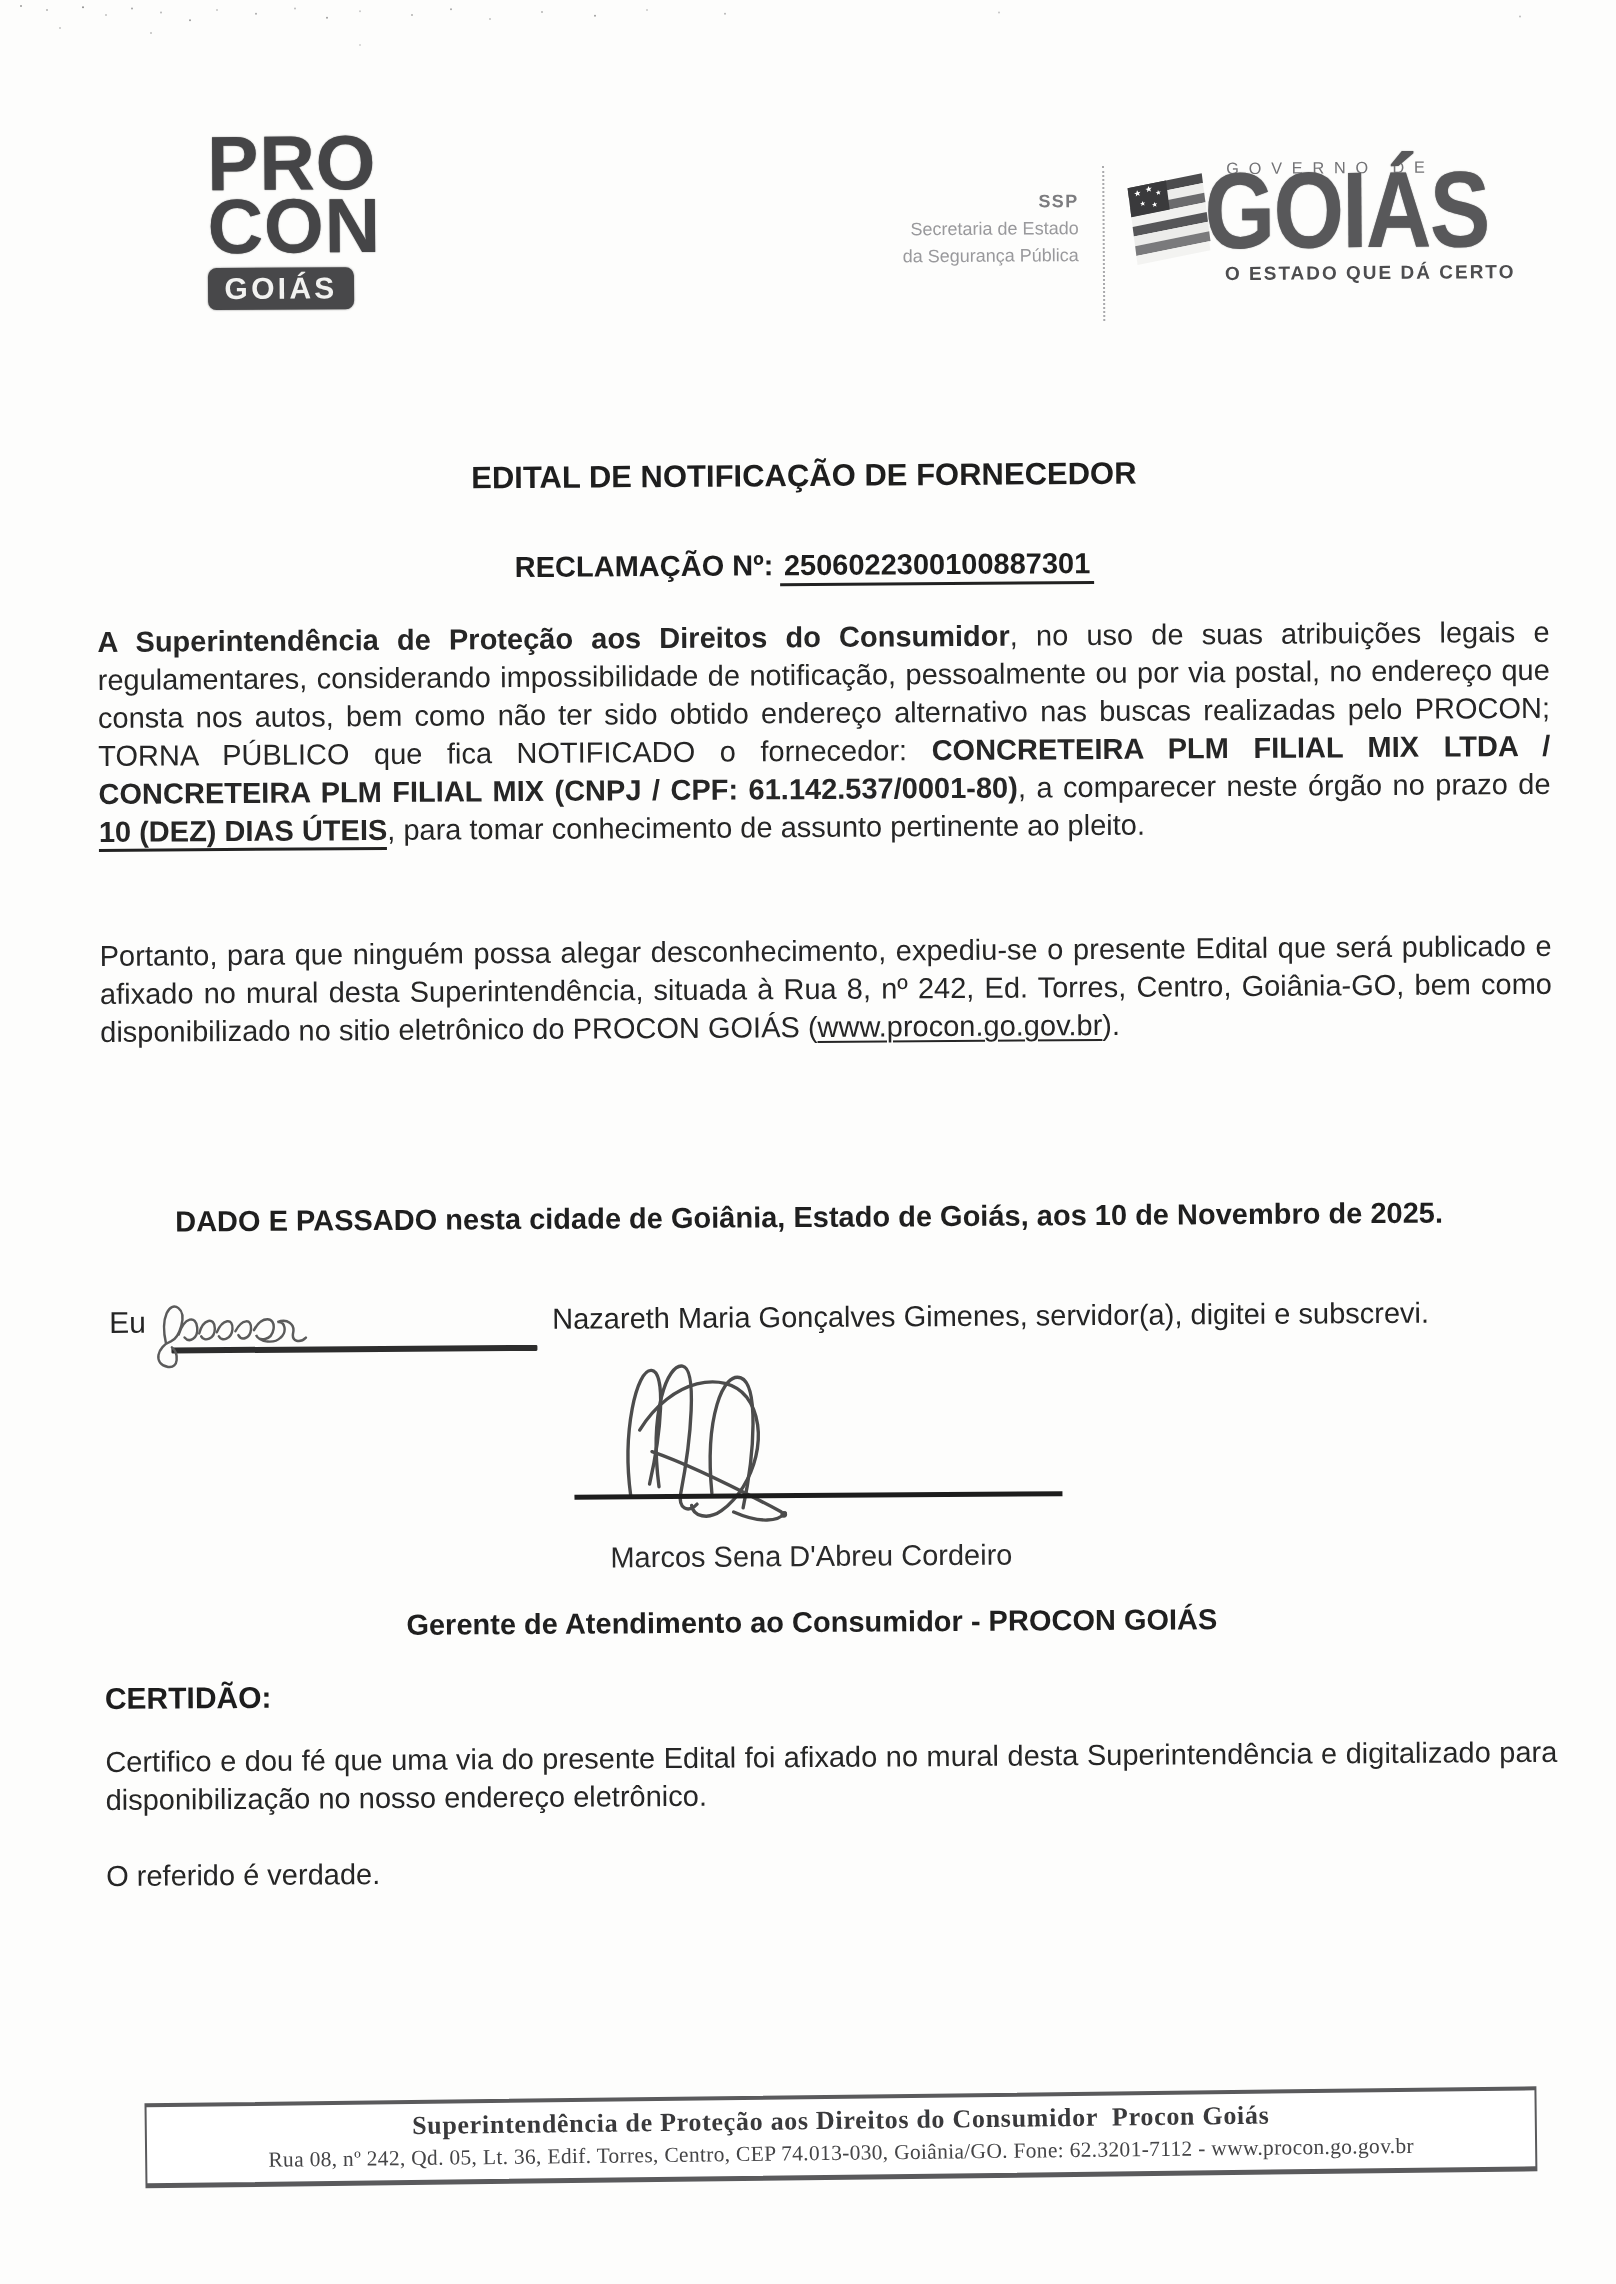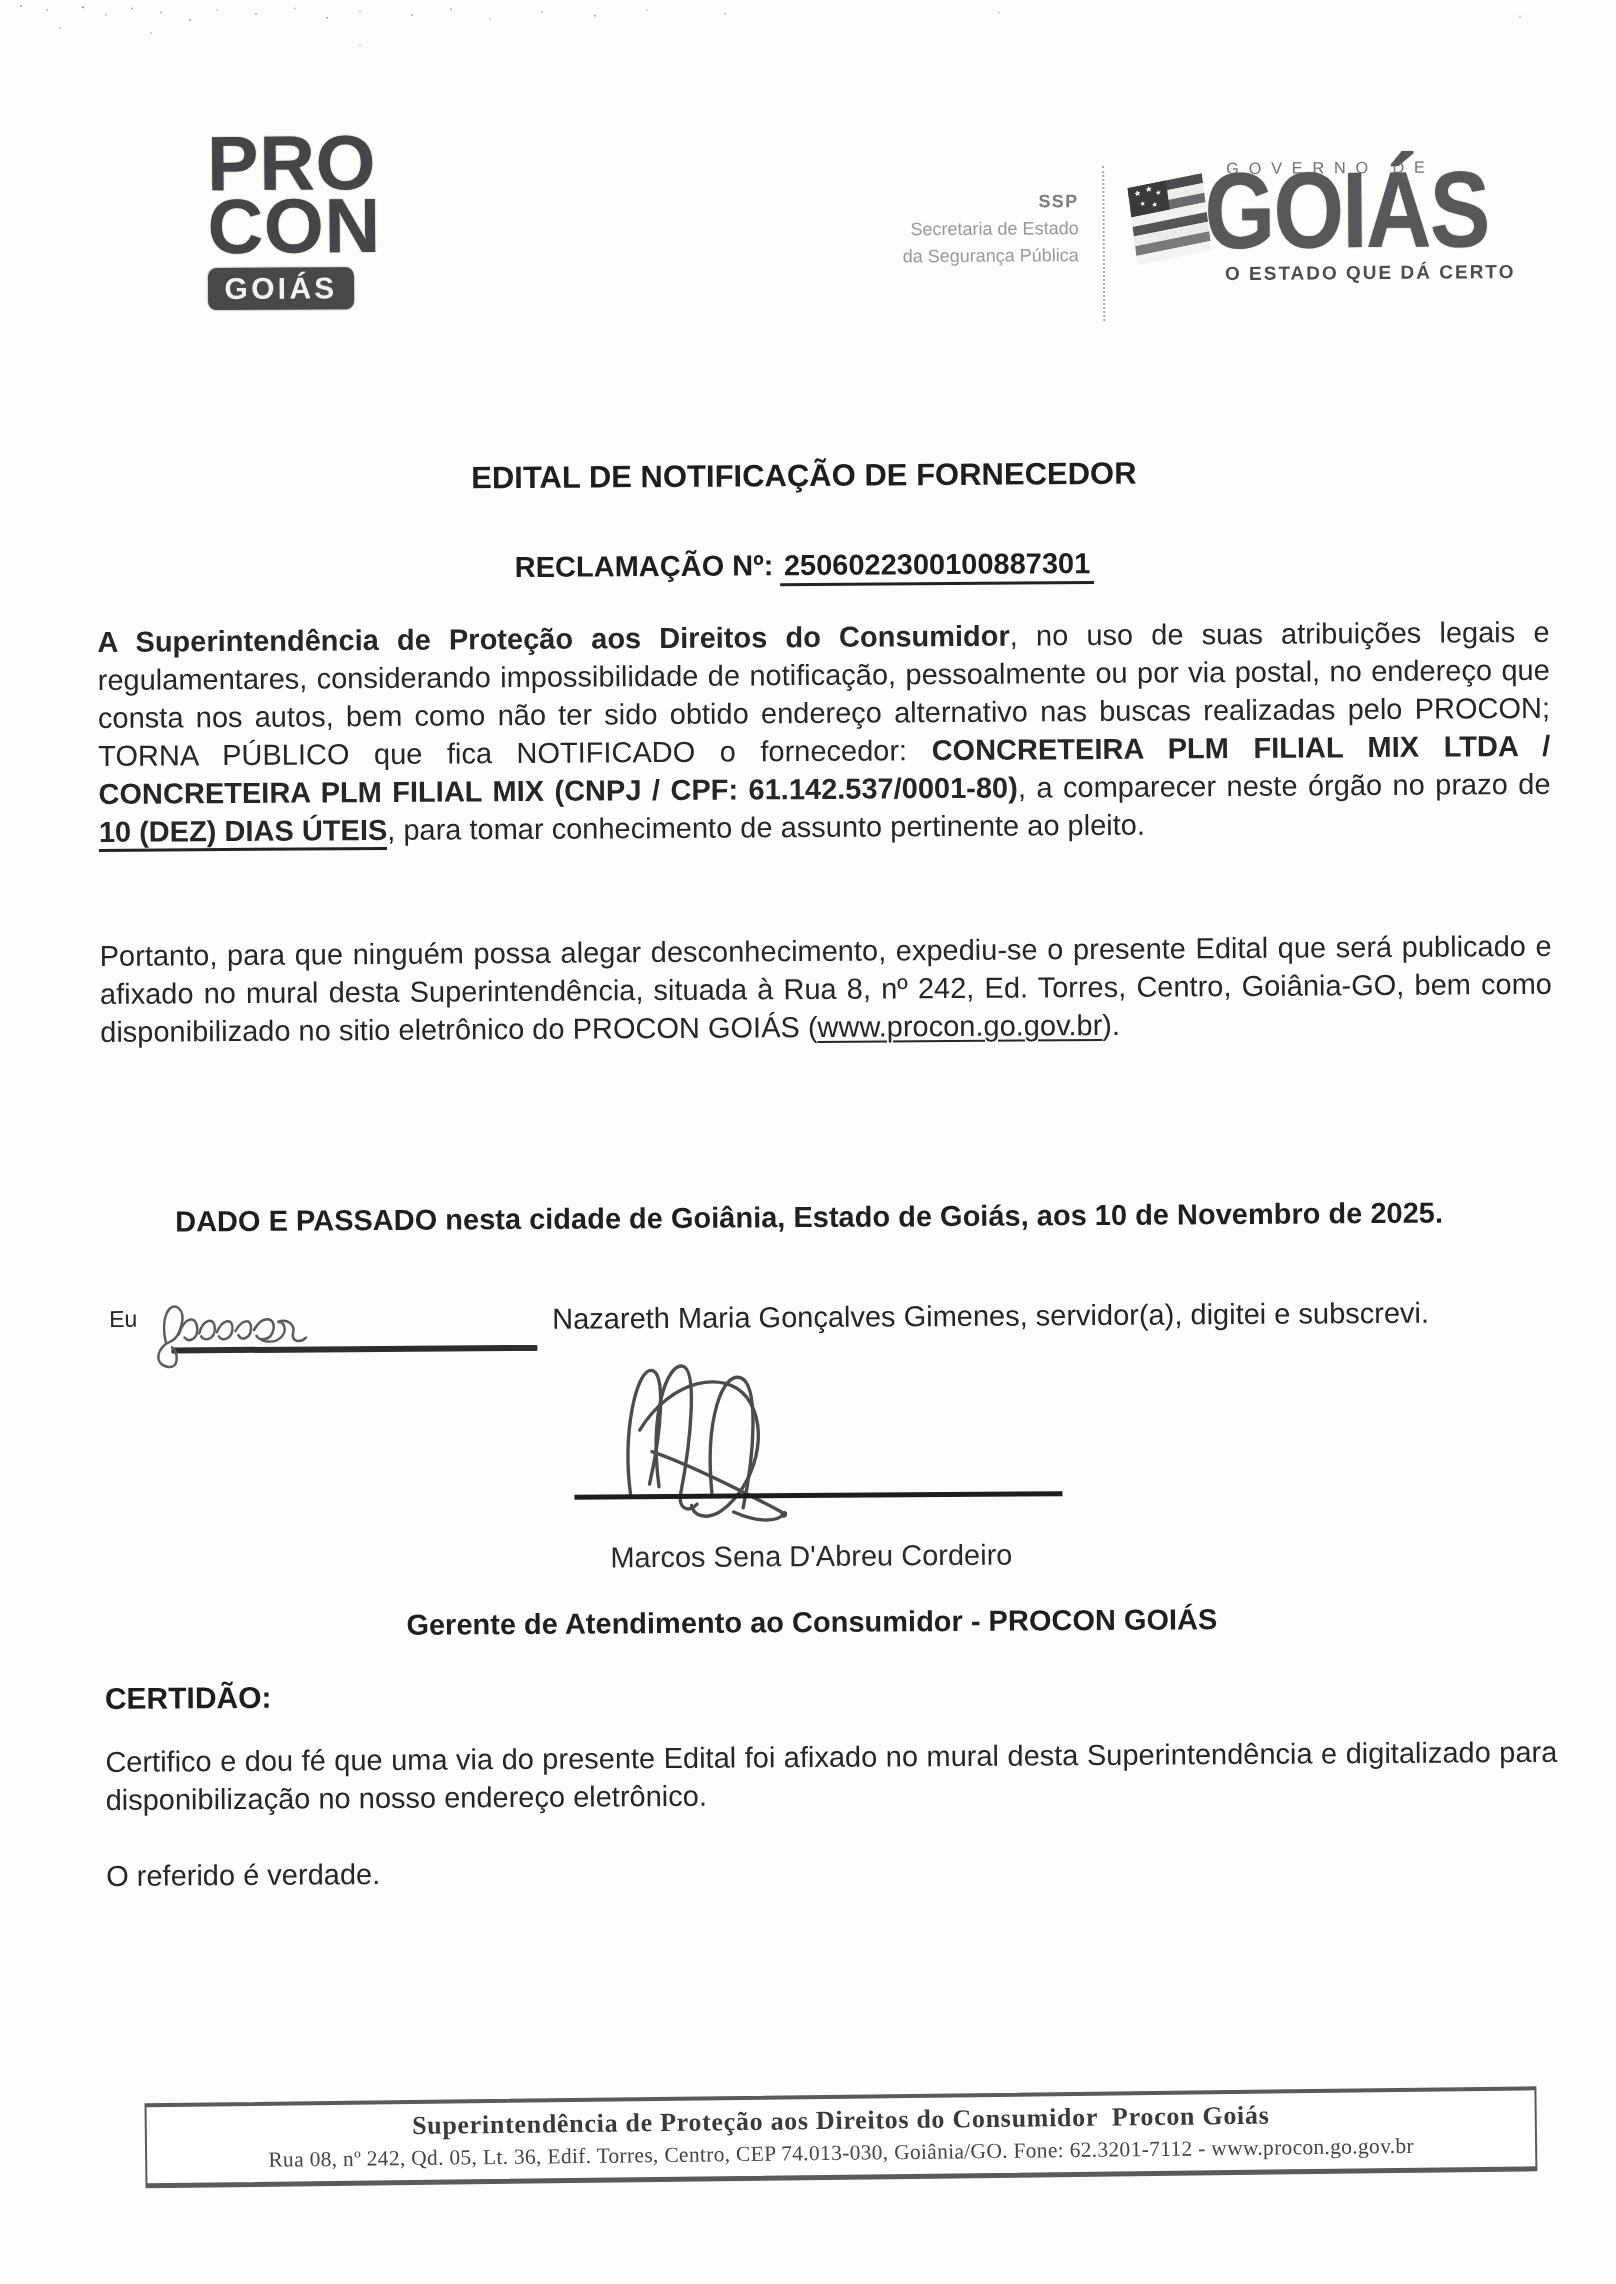--- a/index.html
+++ b/index.html
@@ -37,21 +37,21 @@
   .claim{position:absolute;left:0;top:549px;width:100%;text-align:center;font-weight:bold;font-size:29px;color:#1e1e1e;}
   .claim .num{border-bottom:3.3px solid #222;padding:0 3.9px 2px 3.9px;margin-left:6.5px;}
   .para{position:absolute;left:101px;width:1452px;font-size:29px;line-height:38px;text-align:justify;color:#262626;}
   .p1{top:618px;} .p2{top:932px;}
   .b{font-weight:bold;}
   .u-bold{font-weight:bold;border-bottom:3.3px solid #222;padding-bottom:0.7px;}
   .link{text-decoration:underline;text-decoration-thickness:2px;text-underline-offset:3.9px;color:#262626;}
   .dado{position:absolute;left:0;top:1201px;width:100%;text-align:center;font-weight:bold;font-size:29px;color:#1f1f1f;}
   
   .eu-row{position:absolute;left:108px;top:1283px;width:1454px;height:85px;}
-  .eu-prefix{position:absolute;left:0;top:18px;font-size:23px;}
+  .eu-prefix{position:absolute;left:0;top:18px;font-size:30px;}
   .eu-underline{position:absolute;left:62px;top:60px;width:366px;height:5.9px;background:#2d2d2d;border-radius:1.3px;}
   .eu-sig{position:absolute;left:39px;top:-40px;}
   .eu-suffix{position:absolute;left:443px;top:18px;font-size:29px;white-space:nowrap;}
   
   .sig-scribble{position:absolute;left:606px;top:1349px;}
   .sig-line{position:absolute;left:572px;top:1493px;width:488px;height:4.6px;background:#1d1d1d;}
   .signer-name{position:absolute;left:0;top:1540px;width:100%;text-align:center;font-size:29px;color:#2a2a2a;}
   .signer-role{position:absolute;left:0;top:1606px;width:100%;text-align:center;font-size:29px;font-weight:bold;color:#1f1f1f;}
   
   .cert-heading{position:absolute;left:101px;top:1677px;font-size:30px;font-weight:bold;color:#1d1d1d;}

